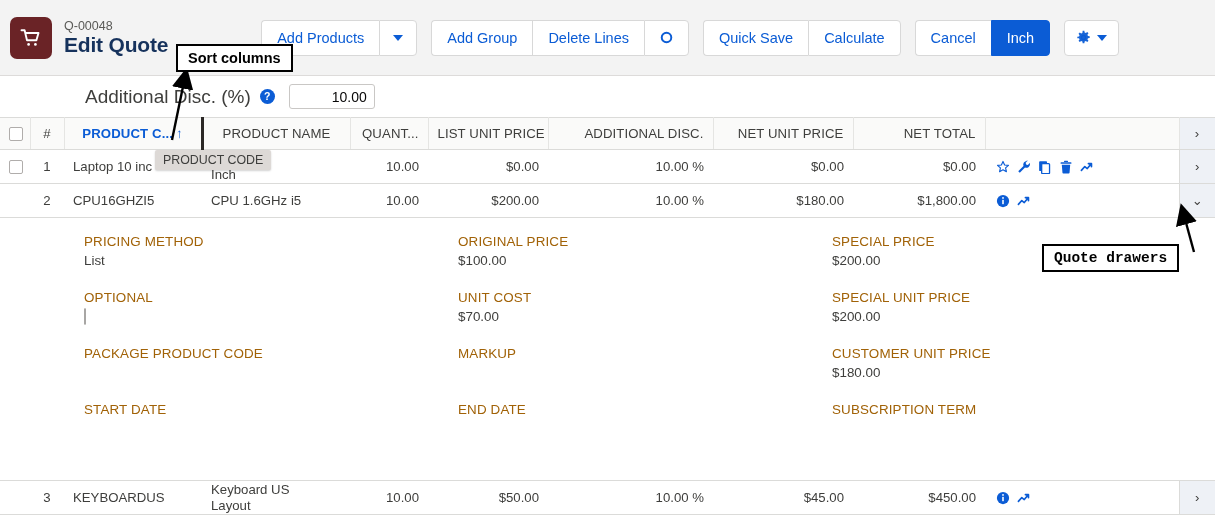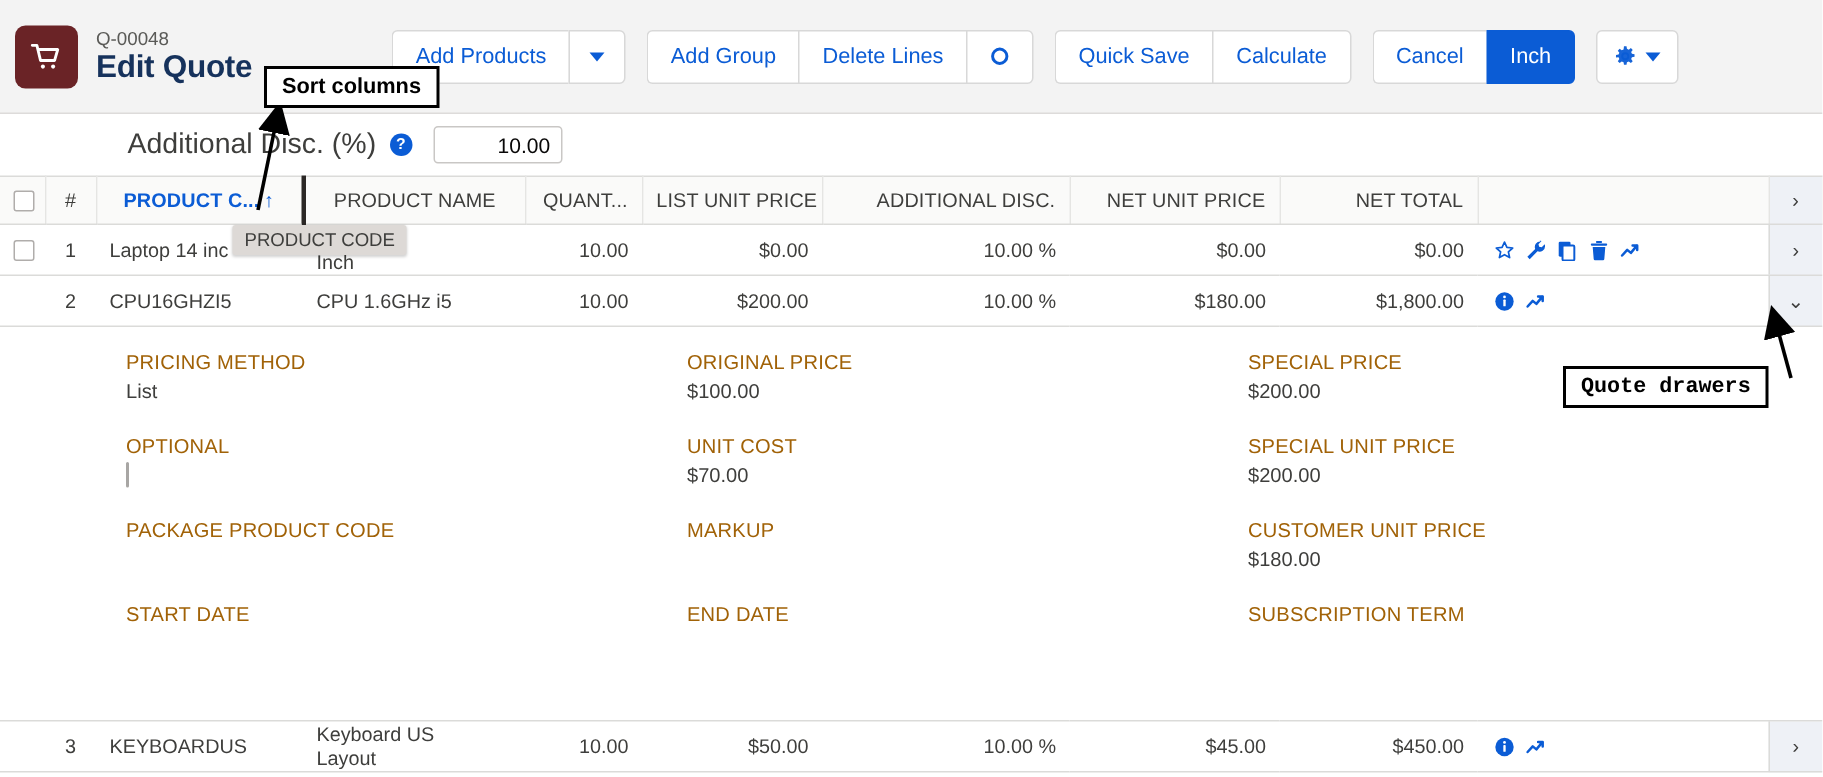--- a/index.html
+++ b/index.html
@@ -254,21 +254,21 @@
       <th class="expcell">›</th>
     </tr>
   </thead>
   <tbody>
 
     <tr>
       <td class="ctr">
         <span class="chk"></span>
       </td>
       <td class="ctr">1</td>
-      <td>Laptop 14 inc</td>
+      <td>Laptop 10 inc</td>
       <td>
         <div class="cell-wrap">
           <div>top 13</div>
           <div>Inch</div>
         </div>
       </td>
       <td class="num">10.00</td>
       <td class="num">$0.00</td>
       <td class="num">10.00 %</td>
       <td class="num">$0.00</td>

